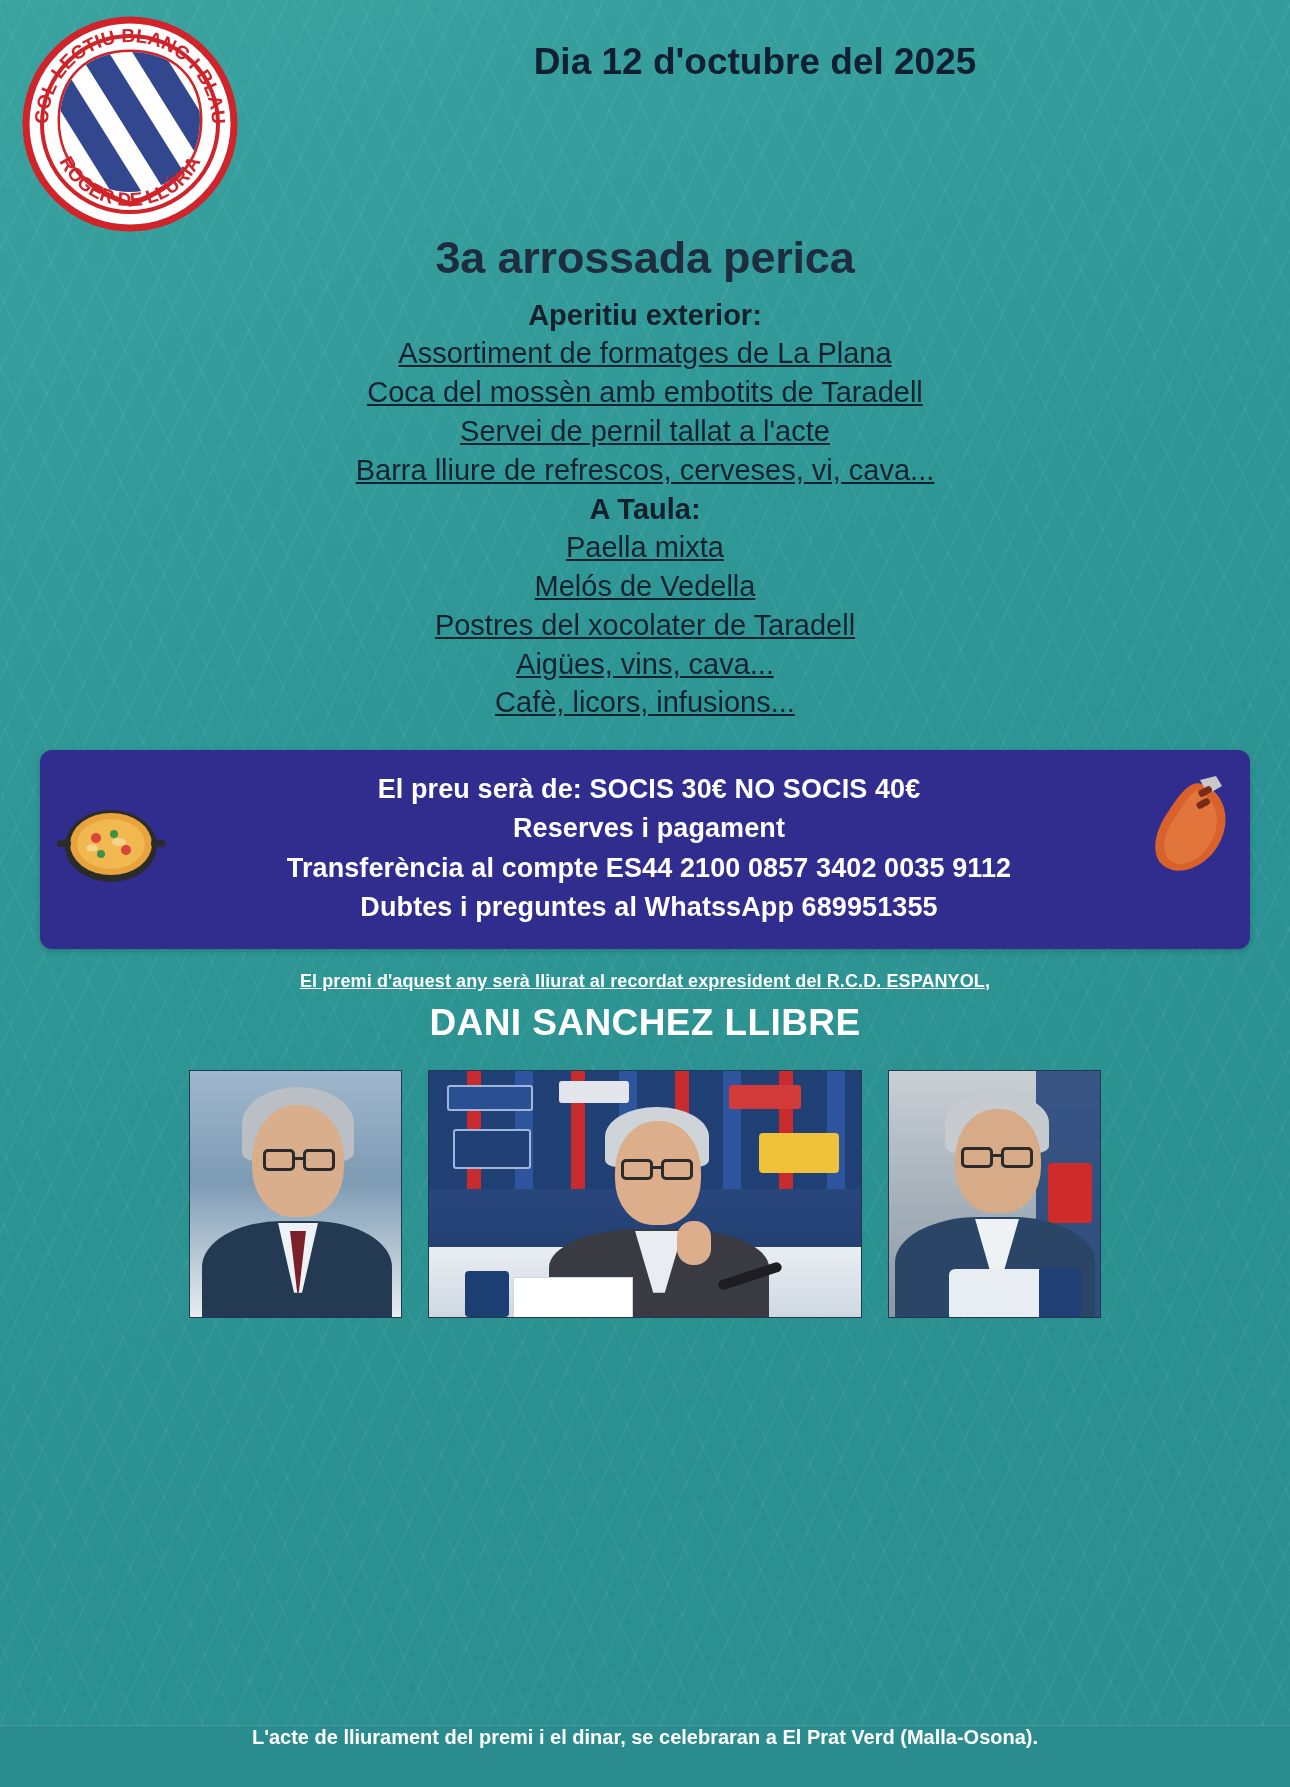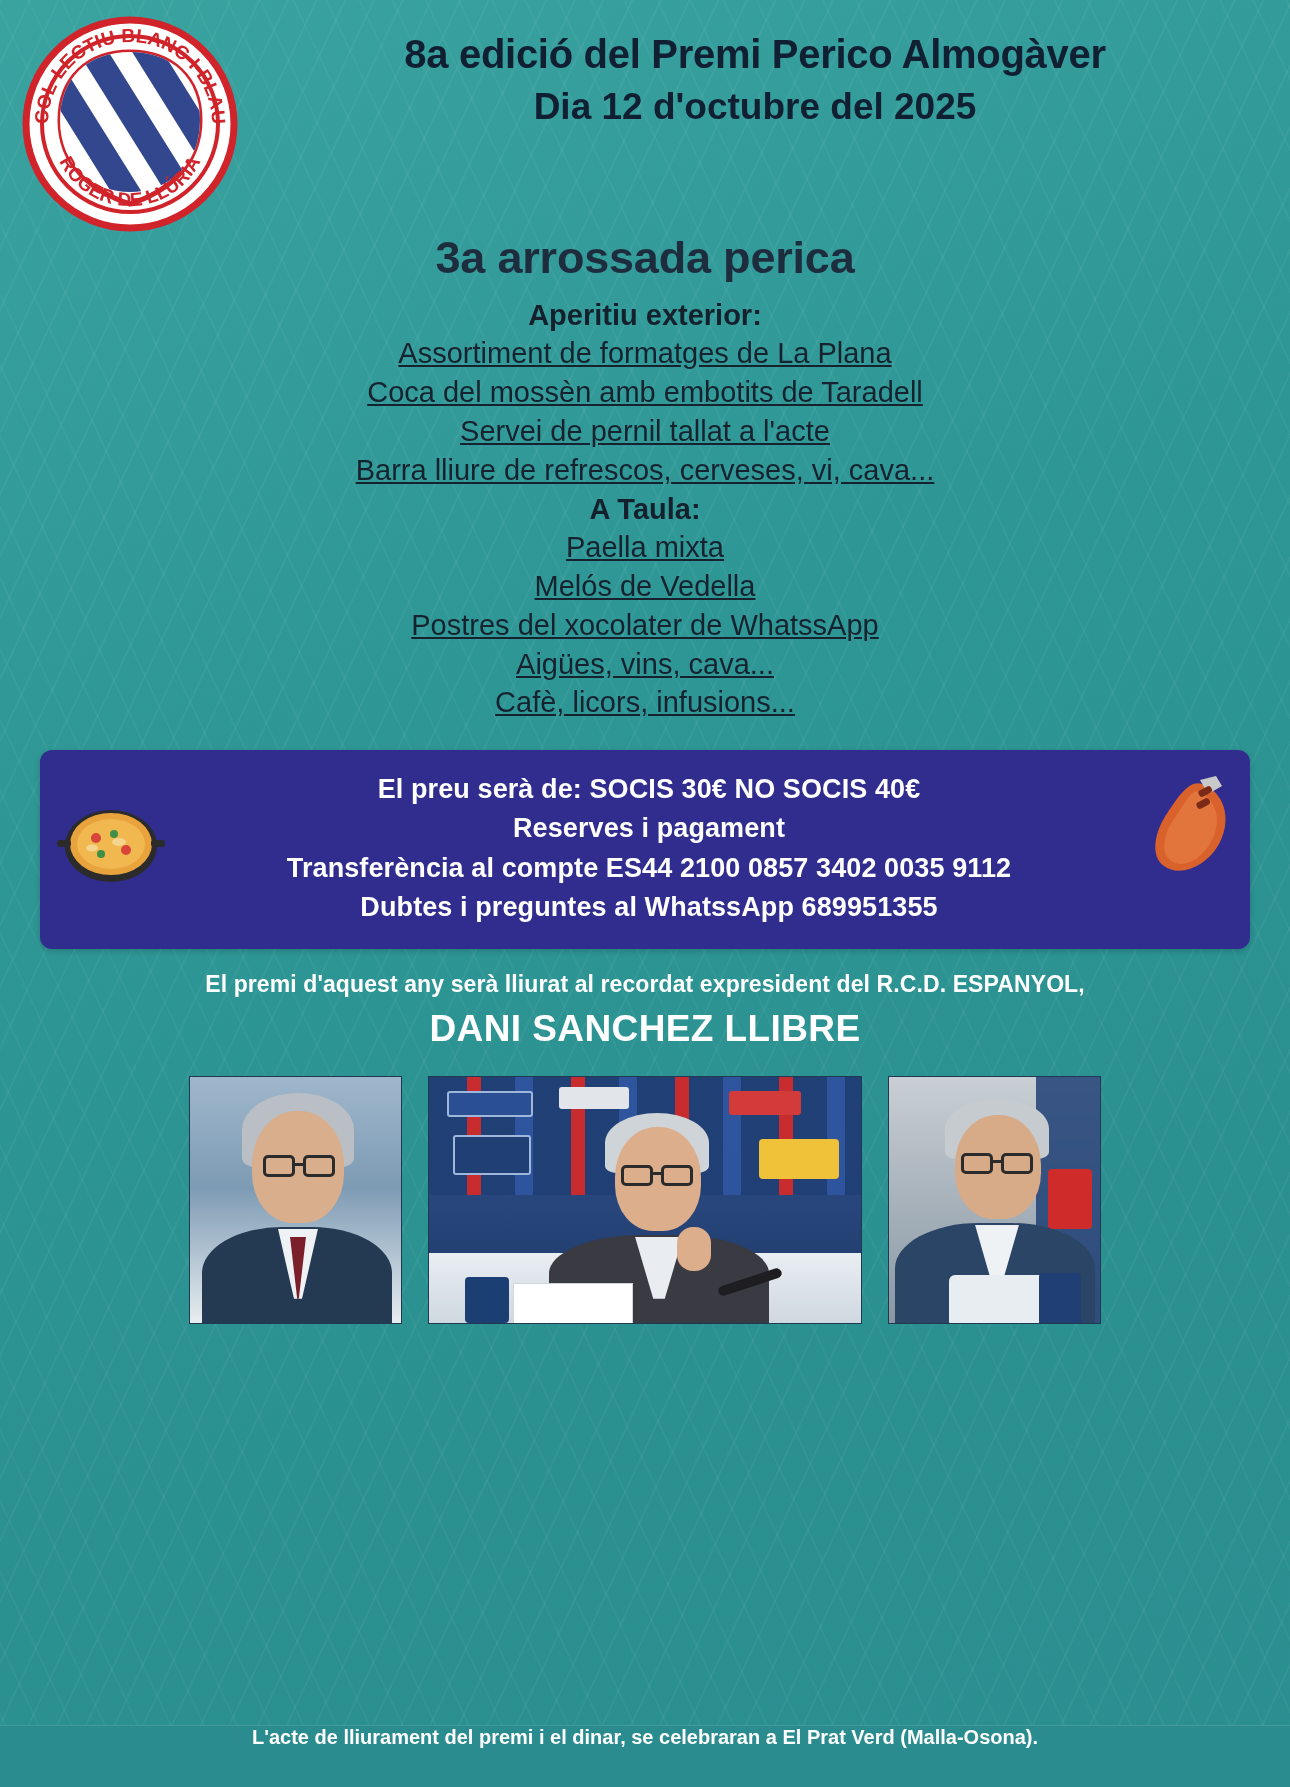--- a/index.html
+++ b/index.html
@@ -124,24 +124,25 @@
     height: 110px;
   }
 
   
   .award-wrap {
     text-align: center;
     margin-top: 22px;
     color: #ffffff;
   }
   .award-line {
-    font-size: 23px;
+    font-size: 18px;
     font-weight: bold;
     color: #ffffff;
     letter-spacing: 0.1px;
+    text-decoration: underline;
   }
   .award-name {
     font-size: 37px;
     font-weight: bold;
     color: #ffffff;
     margin-top: 10px;
     letter-spacing: 0.4px;
   }
 
   
@@ -252,41 +253,40 @@
       <path id="crestBot" d="M 30 112 A 78 78 0 0 0 186 112" fill="none"></path>
       <text font-family="Liberation Sans, sans-serif" font-size="19" font-weight="bold" fill="#d1232a">
         <textPath href="#crestTop" startOffset="50%" text-anchor="middle">COL·LECTIU BLANC-I-BLAU</textPath>
       </text>
       <text font-family="Liberation Sans, sans-serif" font-size="19" font-weight="bold" fill="#d1232a">
         <textPath href="#crestBot" startOffset="50%" text-anchor="middle">ROGER DE LLÚRIA</textPath>
       </text>
     </svg>
 
     <div class="header-text">
-      <div class="title-main">8a edició del Premi Perico Almogàver</div>
       <div class="title-sub">Dia 12 d'octubre del 2025</div>
     </div>
   </div>
 
   <div class="menu-wrap">
     <div class="event-title">3a arrossada perica</div>
 
     <div>
       <div class="section-head">Aperitiu exterior:</div>
       <div class="menu-line">Assortiment de formatges de La Plana</div>
       <div class="menu-line">Coca del mossèn amb embotits de Taradell</div>
       <div class="menu-line">Servei de pernil tallat a l'acte</div>
       <div class="menu-line">Barra lliure de refrescos, cerveses, vi, cava...</div>
     </div>
 
     <div>
       <div class="section-head">A Taula:</div>
       <div class="menu-line">Paella mixta</div>
       <div class="menu-line">Melós de Vedella</div>
-      <div class="menu-line">Postres del xocolater de WhatssApp</div>
+      <div class="menu-line">Postres del xocolater de Taradell</div>
       <div class="menu-line">Aigües, vins, cava...</div>
       <div class="menu-line">Cafè, licors, infusions...</div>
     </div>
   </div>
 
   <div class="price-panel">
 
     <svg class="paella-icon" viewBox="0 0 110 92">
       <ellipse cx="55" cy="50" rx="46" ry="36" fill="#2b2b2b"></ellipse>
       <ellipse cx="55" cy="48" rx="41" ry="31" fill="#e8a33d"></ellipse>

